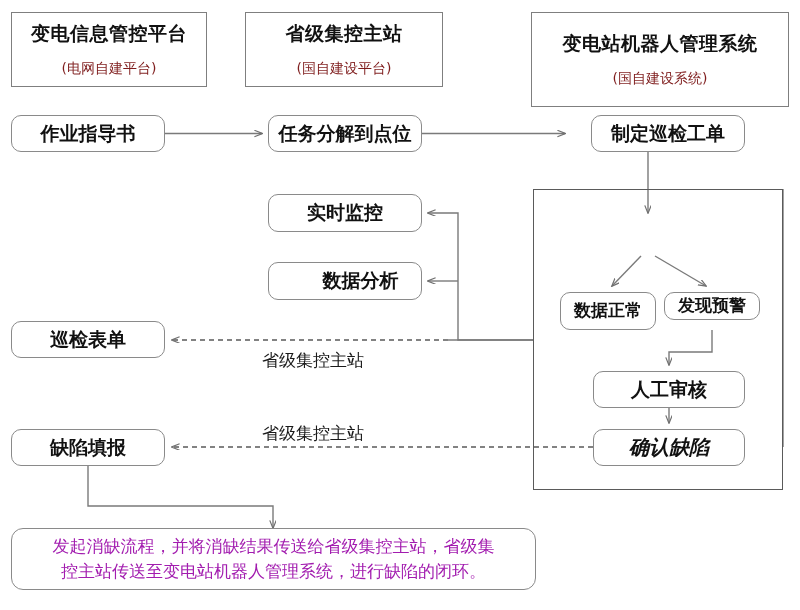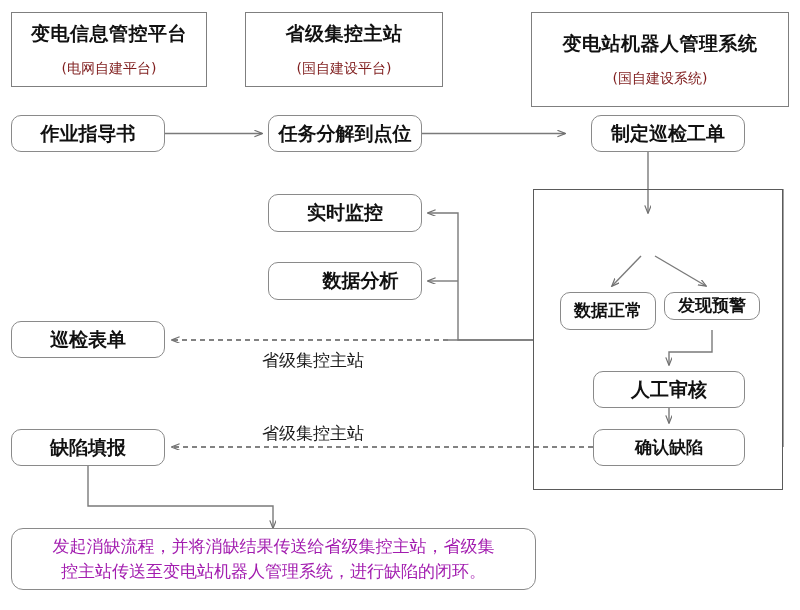--- a/index.html
+++ b/index.html
@@ -201,21 +201,21 @@
 
   <div class="node rounded" style="left:664px; top:292px; width:96px; height:28px;">
     <div class="node-label" style="font-size:17px;">发现预警</div>
   </div>
 
   <div class="node rounded" style="left:593px; top:371px; width:152px; height:37px;">
     <div class="node-label" style="font-size:19px;">人工审核</div>
   </div>
 
   <div class="node rounded" style="left:593px; top:429px; width:152px; height:37px;">
-    <div class="node-label" style="font-size:17px;">确认缺陷</div>
+    <div class="node-label" style="font-size:20px;font-style:italic;">确认缺陷</div>
   </div>
 
   <div class="edge-label" style="left:262px; top:349px; font-size:17px;">省级集控主站</div>
 
   <div class="edge-label" style="left:262px; top:422px; font-size:17px;">省级集控主站</div>
 
   <div class="summary-box" style="left:11px; top:528px; width:525px; height:62px;">
     <div class="summary-text" style="font-size:17px;">
       <div>发起消缺流程，并将消缺结果传送给省级集控主站，省级集</div>
       <div>控主站传送至变电站机器人管理系统，进行缺陷的闭环。</div>

